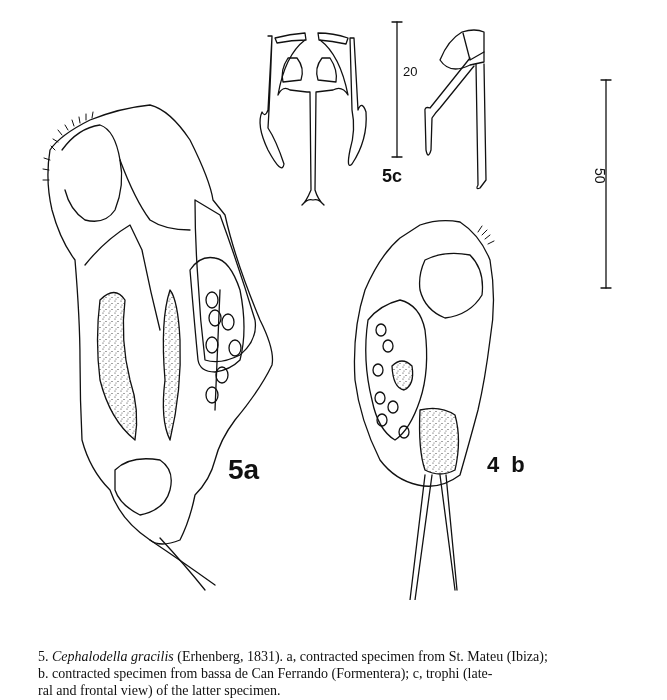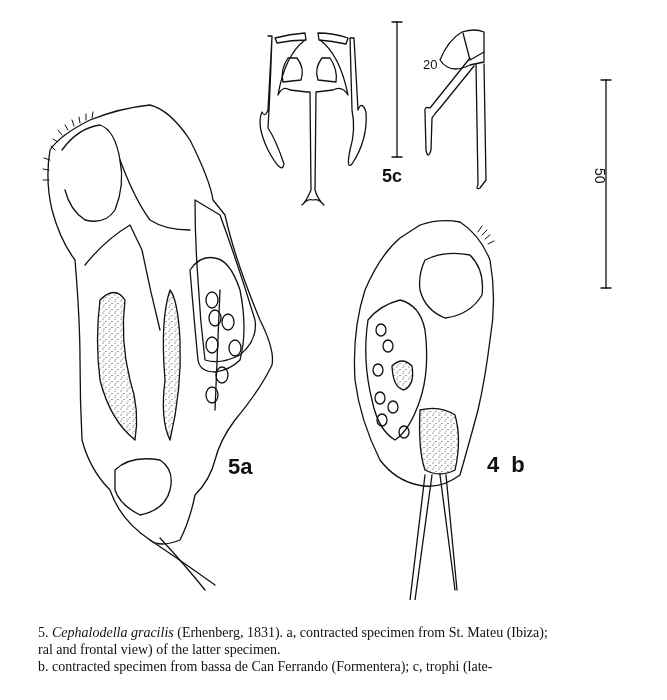--- a/index.html
+++ b/index.html
@@ -1,26 +1,26 @@
 <!DOCTYPE html>
 <html><head>
 <meta charset="utf-8">
 <style>
   html, body { margin:0; padding:0; background:#ffffff; }
   body { width:667px; height:700px; position:relative; overflow:hidden; font-family:"Liberation Sans", sans-serif; color:#111; }
   .figure { position:absolute; left:0; top:0; width:667px; height:600px; }
   .figure svg { position:absolute; left:0; top:0; }
   .label { position:absolute; font-family:"Liberation Sans", sans-serif; font-weight:bold; color:#111; }
-  .lbl-5a { left:228px; top:454px; font-size:22px; }
+  .lbl-5a { left:228px; top:454px; font-size:28px; }
   .lbl-5b { left:487px; top:452px; font-size:22px; letter-spacing:3px; }
   .lbl-5c { left:382px; top:166px; font-size:18px; }
   .scale-text { position:absolute; font-family:"Liberation Sans", sans-serif; font-size:13px; color:#111; }
-  .s20 { left:403px; top:57px;margin-left:20px; }
+  .s20 { left:403px; top:64px; }
   .s50 { left:608px; top:168px; transform:rotate(90deg); transform-origin:left top; font-size:14px; }
-  .caption { position:absolute; left:38px; top:624px; width:620px; font-family:"Liberation Serif", serif; font-size:14px; line-height:17px; color:#111; }
+  .caption { position:absolute; left:38px; top:648px; width:620px; font-family:"Liberation Serif", serif; font-size:14px; line-height:17px; color:#111; }
   .caption p { margin:0; }
   .caption .species { font-style:italic; }
 </style>
 </head>
 <body>
 
 <div class="figure">
   <svg width="667" height="600" viewBox="0 0 667 600" fill="none" stroke="#111" stroke-width="1.3" stroke-linecap="round" stroke-linejoin="round">
     <defs>
       <pattern id="stipple" width="6" height="6" patternUnits="userSpaceOnUse">
@@ -107,15 +107,15 @@
   <div class="scale-text s20">20</div>
   <div class="scale-text s50">50</div>
 </div>
 
 <div class="caption">
   <p>
     <span>5.</span>
     <span class="species">Cephalodella gracilis</span>
     <span>(Erhenberg, 1831). a, contracted specimen from St. Mateu (Ibiza);</span>
   </p>
+  <p>b. contracted specimen from bassa de Can Ferrando (Formentera); c, trophi (late-</p>
   <p>ral and frontal view) of the latter specimen.</p>
-  <p>b. contracted specimen from bassa de Can Ferrando (Formentera); c, trophi (late-</p>
 </div>
 
 </body></html>

